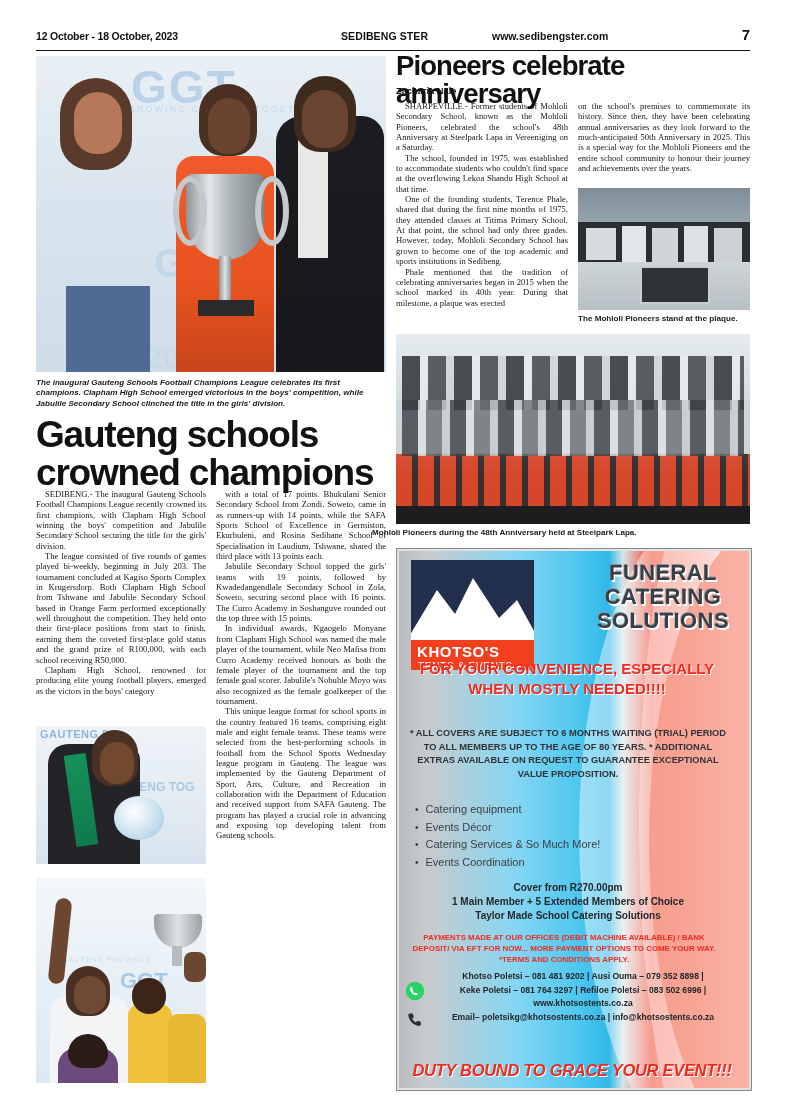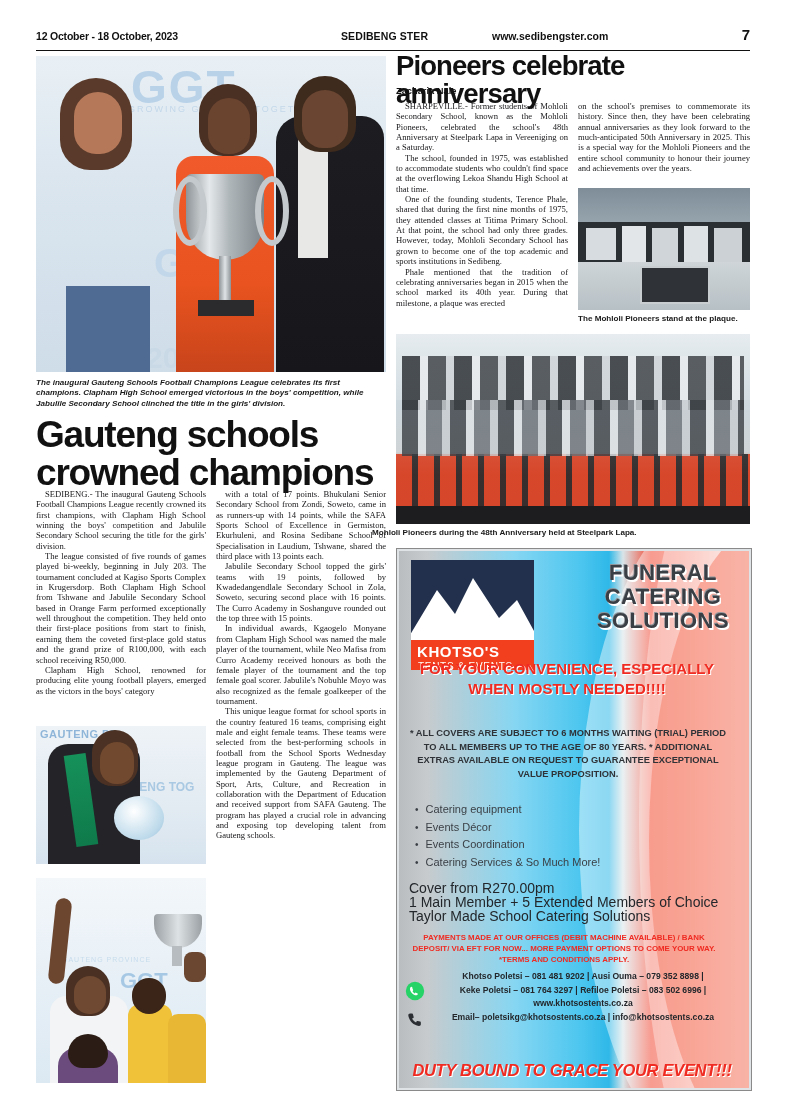--- a/index.html
+++ b/index.html
@@ -90,22 +90,22 @@
     font-family:"Liberation Sans",sans-serif;font-weight:bold;font-size:9.3px;line-height:13.5px;
     color:#2f3338;
   }
   .ad-bullets{
     position:absolute;left:18px;top:252px;width:260px;
     font-family:"Liberation Sans",sans-serif;font-size:11px;line-height:17.5px;color:#3a3f45;
     list-style:none;margin:0;padding:0;
   }
   .ad-bullets li:before{content:"\2022";margin-right:7px;font-size:10px;}
   .ad-cover{
-    position:absolute;left:12px;top:332px;width:318px;text-align:left;
-    font-family:"Liberation Sans",sans-serif;font-weight:normal;font-size:14px;line-height:14px;
+    position:absolute;left:12px;top:332px;width:318px;text-align:center;
+    font-family:"Liberation Sans",sans-serif;font-weight:bold;font-size:10px;line-height:14px;
     color:#23272b;
   }
   .ad-pay{
     position:absolute;left:12px;top:383px;width:310px;text-align:center;
     font-family:"Liberation Sans",sans-serif;font-weight:bold;font-size:7.9px;line-height:11px;
     color:#ef2b22;
   }
   .ad-contacts{
     position:absolute;left:36px;top:421px;width:300px;text-align:center;
     font-family:"Liberation Sans",sans-serif;font-weight:bold;font-size:8.6px;line-height:13.6px;
@@ -271,22 +271,22 @@
       </div>
     </div>
 
     <div class="ad-head">FUNERAL CATERING SOLUTIONS</div>
     <div class="ad-sub">FOR YOUR CONVENIENCE, ESPECIALLY WHEN MOSTLY NEEDED!!!!</div>
     <div class="ad-terms">* ALL COVERS ARE SUBJECT TO 6 MONTHS WAITING (TRIAL) PERIOD TO ALL MEMBERS UP TO THE AGE OF 80 YEARS. * ADDITIONAL EXTRAS AVAILABLE ON REQUEST TO GUARANTEE EXCEPTIONAL VALUE PROPOSITION.</div>
 
     <ul class="ad-bullets">
       <li>Catering equipment</li>
       <li>Events Décor</li>
+      <li>Catering Services &amp; So Much More!</li>
       <li>Events Coordination</li>
-      <li>Catering Services &amp; So Much More!</li>
     </ul>
 
     <div class="ad-cover">
       <div>Cover from R270.00pm</div>
       <div>1 Main Member + 5 Extended Members of Choice</div>
       <div>Taylor Made School Catering Solutions</div>
     </div>
 
     <div class="ad-pay">PAYMENTS MADE AT OUR OFFICES (DEBIT MACHINE AVAILABLE) / BANK DEPOSIT/ VIA EFT FOR NOW... MORE PAYMENT OPTIONS TO COME YOUR WAY. *TERMS AND CONDITIONS APPLY.</div>
 

